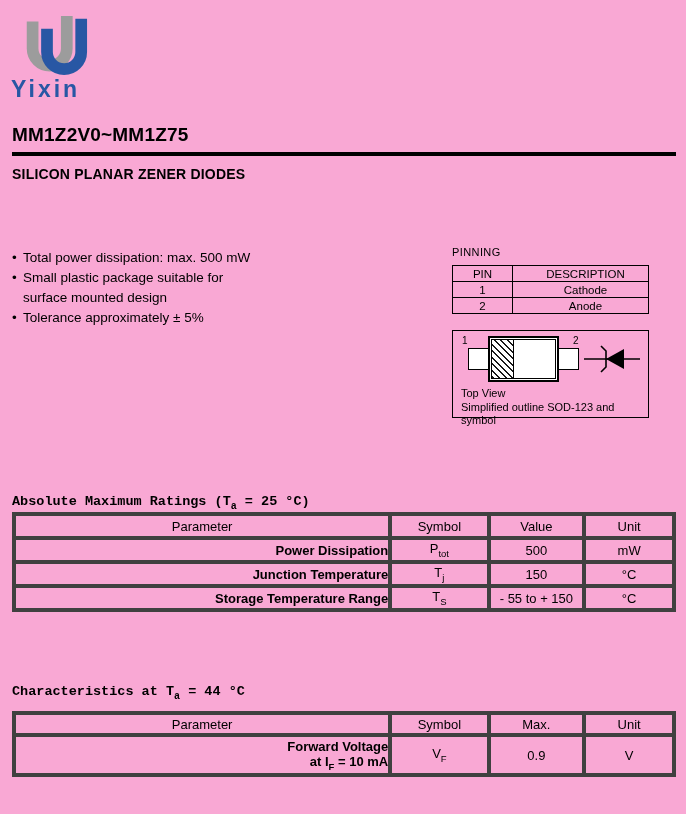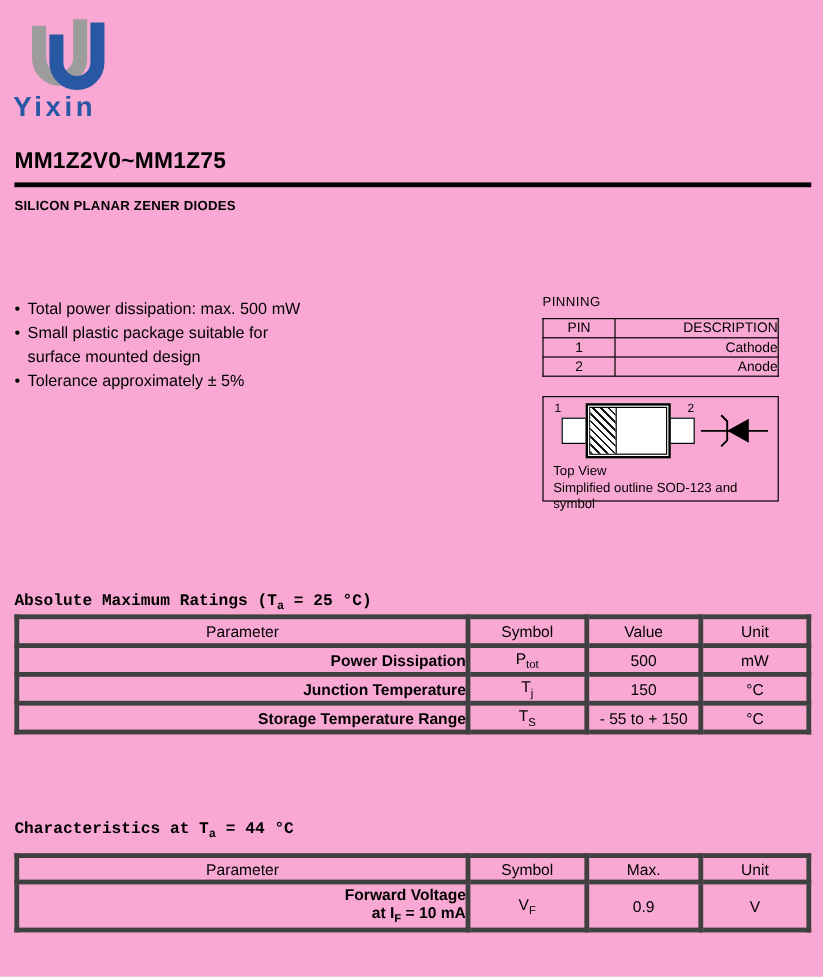--- a/index.html
+++ b/index.html
@@ -24,38 +24,38 @@
   .part-number {
     position: absolute; left: 12px; top: 124px;
     font-size: 19px; font-weight: bold; letter-spacing: 0.2px;
   }
   .thick-rule {
     position: absolute; left: 12px; top: 152px;
     width: 664px; height: 4px; background: #000;
   }
   .subtitle {
     position: absolute; left: 12px; top: 166px;
-    font-size: 11px; font-weight: bold; letter-spacing: 0.2px;
+    font-size: 14px; font-weight: bold; letter-spacing: 0.2px;
   }
 
   
   .features { position: absolute; left: 12px; top: 248px; width: 340px; }
   .features-heading { font-size: 13.5px; font-weight: bold; line-height: 20px; }
   .feat-line { display: flex; font-size: 13.5px; line-height: 20px; }
   .feat-dot { width: 11px; flex: 0 0 11px; text-align: left; }
 
   
   .pinning { position: absolute; left: 452px; top: 246px; width: 225px; }
   .pinning-label { font-size: 11px; letter-spacing: 0.4px; margin-bottom: 7px; }
   .pin-table { border-collapse: collapse; width: 197px; font-size: 11.5px; }
   .pin-table th, .pin-table td {
     border: 1px solid #000; height: 16px; font-weight: normal; padding: 0;
   }
   .pin-table .c-pin { width: 60px; text-align: center; }
-  .pin-table .c-desc { text-align: right; padding-left: 10px; }
+  .pin-table .c-desc { text-align: center; padding-left: 10px; }
 
   
   .pkg-box {
     position: absolute; left: 452px; top: 330px;
     width: 197px; height: 88px; border: 1px solid #000;
   }
   .pkg-body {
     position: absolute; left: 35px; top: 5px;
     width: 71px; height: 46px; border: 2px solid #000; background: #fff;
   }

